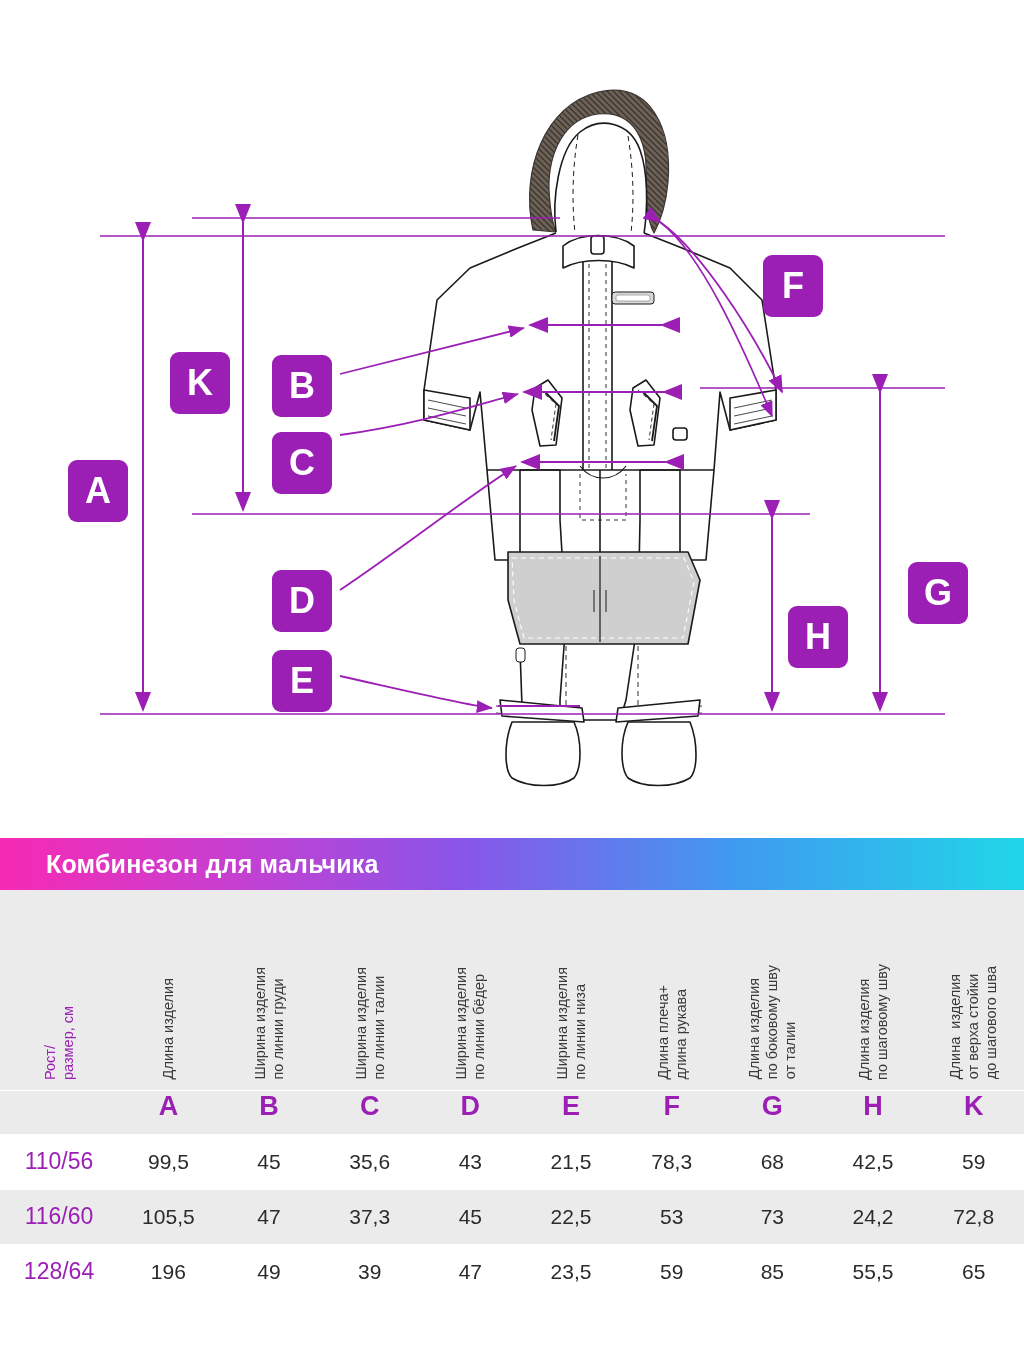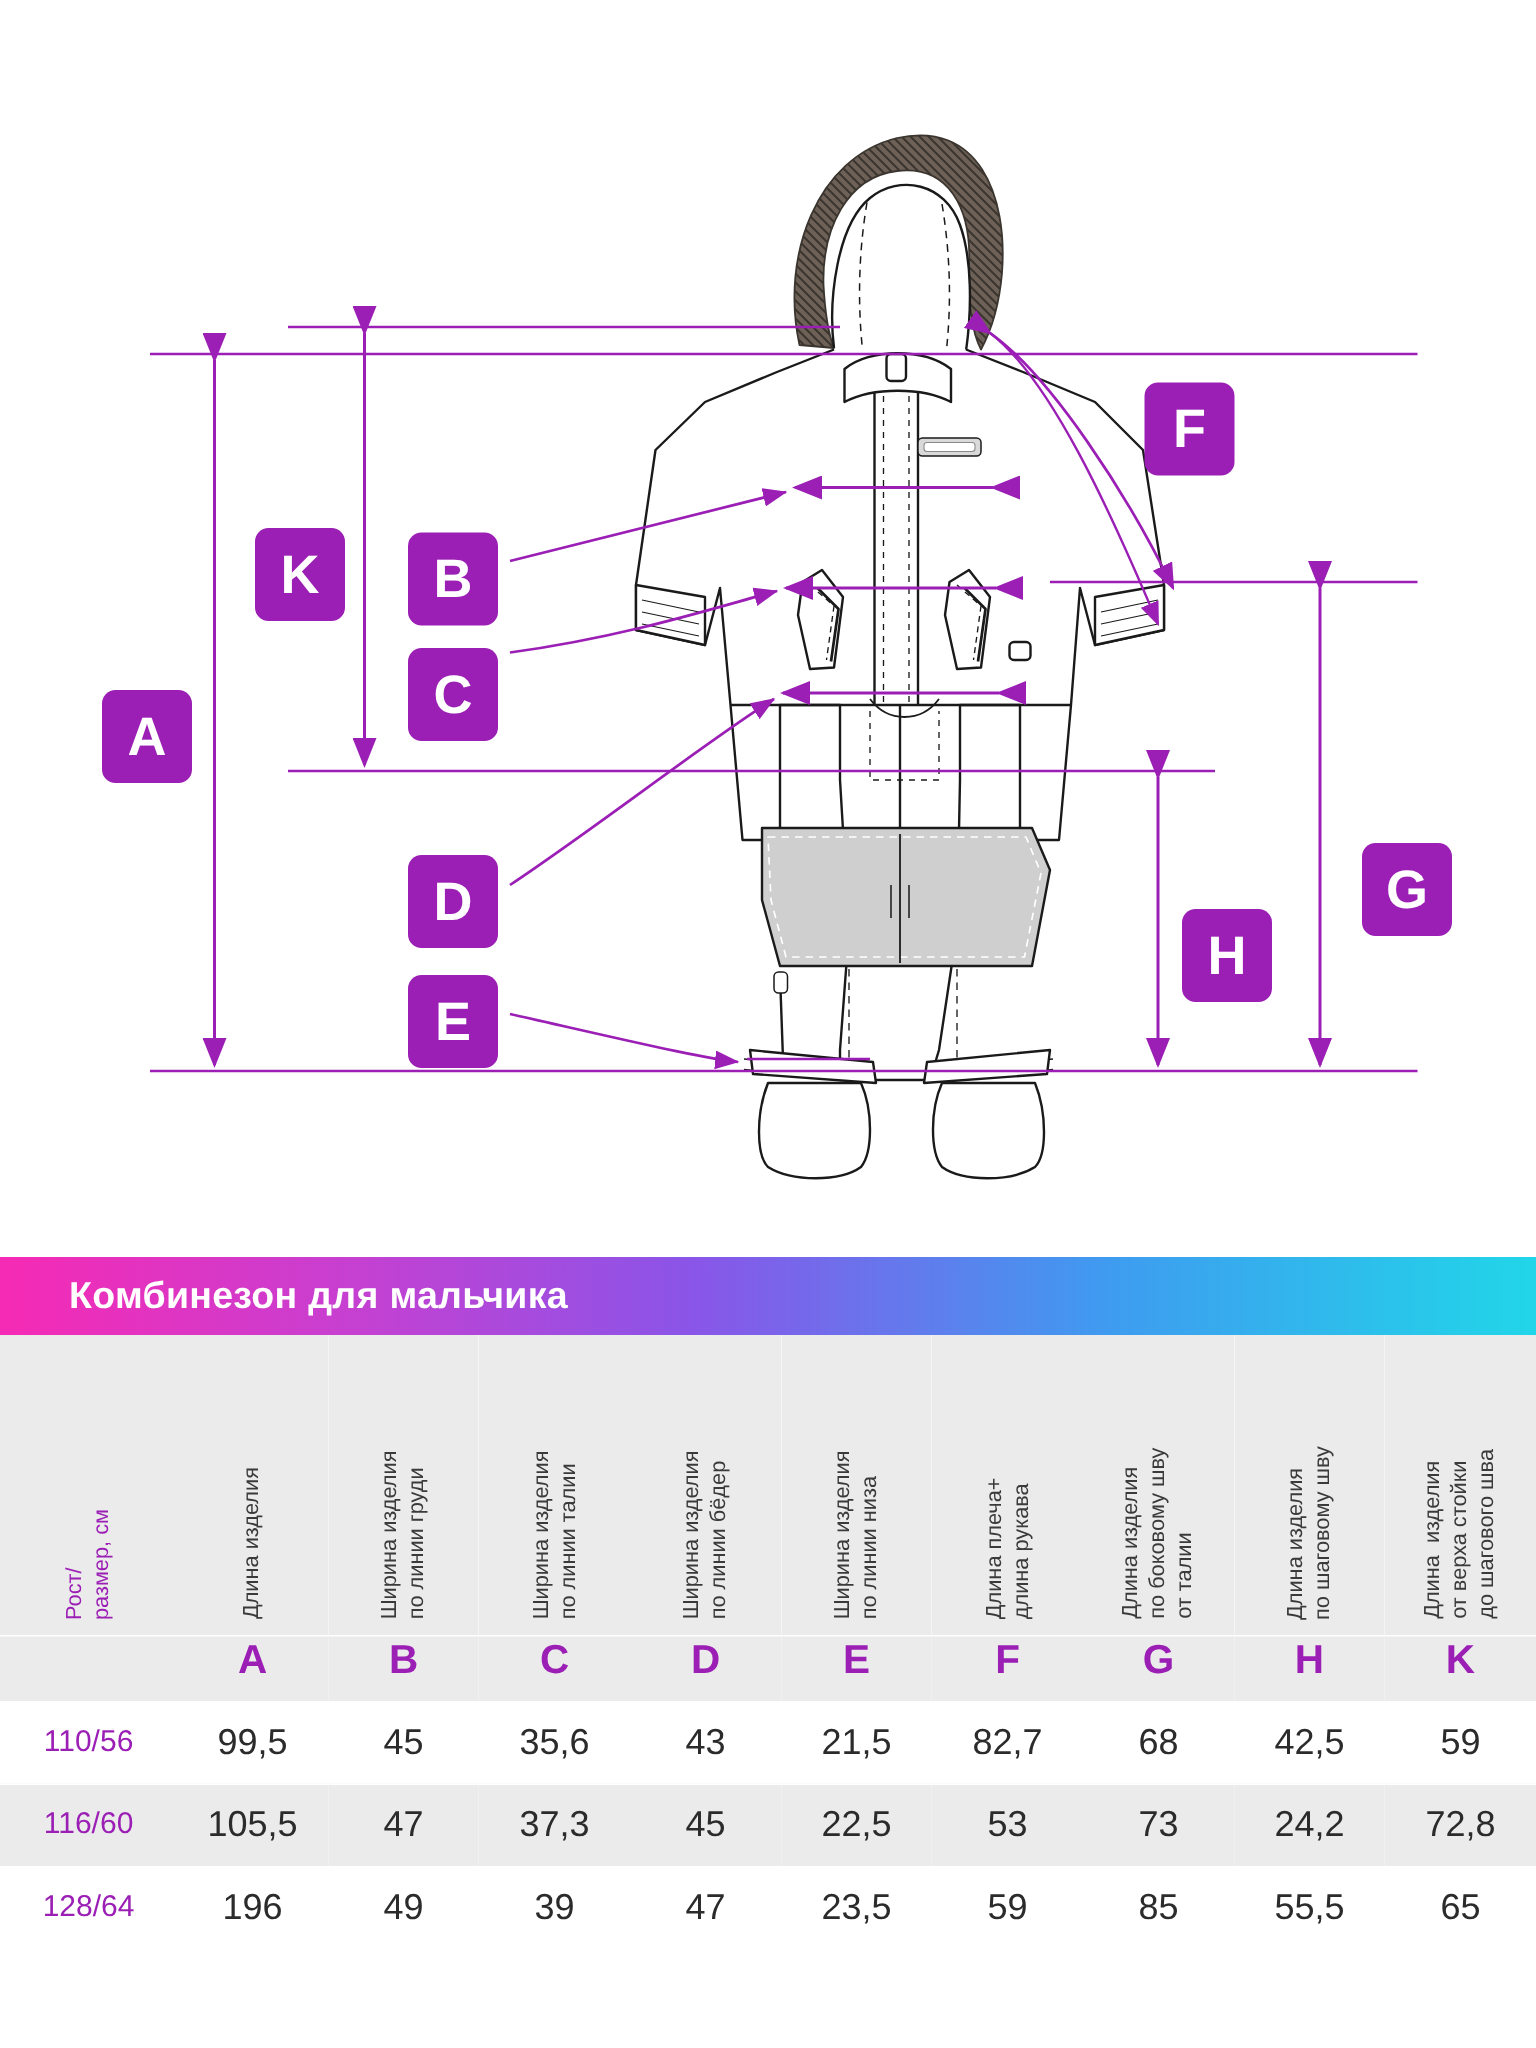--- a/index.html
+++ b/index.html
@@ -74,28 +74,28 @@
     color:#9b1fb5;
     font-size:27px;
     font-weight:bold;
     padding-bottom:12px;
   }
   .hdr-first { background:#ebebeb; }
 
   tbody tr td {
     height:55px;
     text-align:center;
-    font-size:24px;
+    font-size:21px;
     color:#2b2b2b;
   }
   tbody tr:nth-child(odd) td { background:#ffffff; }
   tbody tr:nth-child(even) td { background:#ebebeb; }
   tbody tr td.sizecell {
     color:#9b1fb5;
-    font-size:20px;
+    font-size:23px;
   }
   td, th { border-bottom:1px solid #ffffff; }
 </style>
 </head>
 <body>
 
 <div id="diagram">
   <svg width="1024" height="825" viewBox="0 0 1024 825" xmlns="http://www.w3.org/2000/svg">
     <defs>
       <marker id="ar" markerWidth="10" markerHeight="8" refX="9" refY="4" orient="auto">
@@ -311,21 +311,21 @@
       </tr>
     </thead>
     <tbody>
       <tr>
         <td class="sizecell">110/56</td>
         <td>99,5</td>
         <td>45</td>
         <td>35,6</td>
         <td>43</td>
         <td>21,5</td>
-        <td>82,7</td>
+        <td>78,3</td>
         <td>68</td>
         <td>42,5</td>
         <td>59</td>
       </tr>
       <tr>
         <td class="sizecell">116/60</td>
         <td>105,5</td>
         <td>47</td>
         <td>37,3</td>
         <td>45</td>

